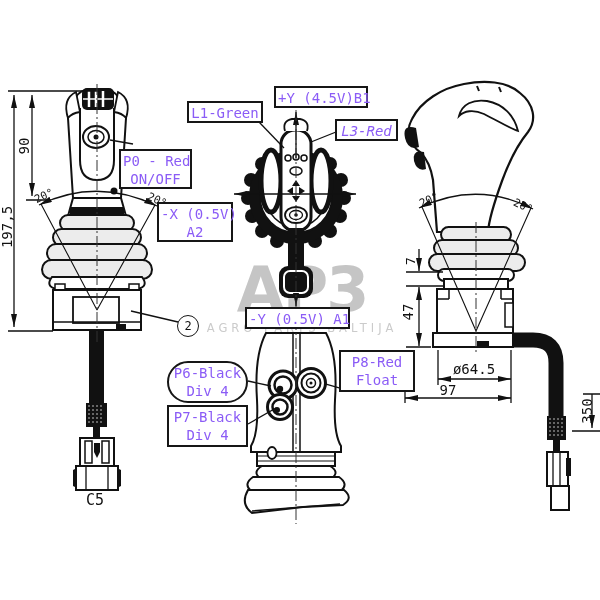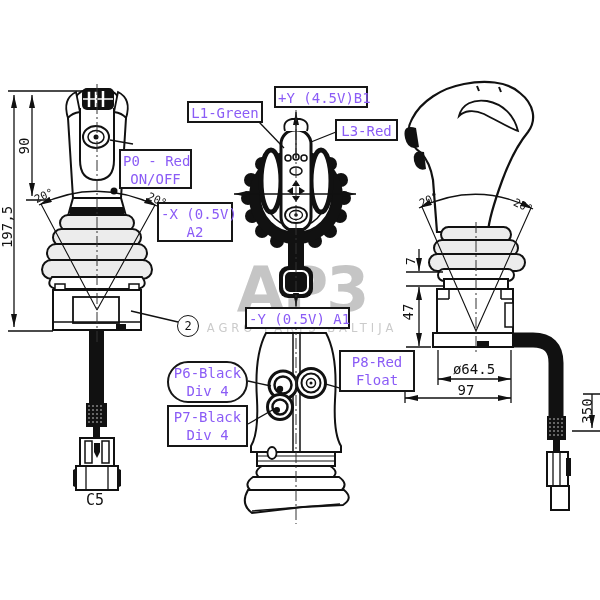--- a/index.html
+++ b/index.html
@@ -264,21 +264,21 @@
 
   <div class="box" style="left:119px;top:121px;width:73px;height:40px;margin-top:28px;">
     <div>P0 - Red</div>
     <div>ON/OFF</div>
   </div>
 
   <div class="box" style="left:187px;top:101px;width:76px;height:22px;">L1-Green</div>
 
   <div class="box" style="left:274px;top:86px;width:94px;height:22px;">+Y (4.5V)B1</div>
 
-  <div class="box" style="left:335px;top:119px;width:63px;height:22px;">L3-Red</div>
+  <div class="box" style="left:335px;top:119px;width:63px;height:22px;font-style:italic;">L3-Red</div>
 
   <div class="box" style="left:157px;top:202px;width:76px;height:40px;">
     <div>-X (0.5V)</div>
     <div>A2</div>
   </div>
 
 
   <div class="box" style="left:245px;top:307px;width:105px;height:22px;">-Y (0.5V) A1</div>
 
   <div class="box" style="left:167px;top:361px;width:81px;height:42px;border-radius:21px;">
@@ -302,18 +302,18 @@
   <div class="txt rot" style="left:24px;top:146px;">90</div>
 
   <div class="txt ang" style="left:44px;top:196px;transform:translate(-50%,-50%) rotate(-25deg);">20°</div>
   <div class="txt ang" style="left:157px;top:200px;transform:translate(-50%,-50%) rotate(25deg);">20°</div>
   <div class="txt ang" style="left:429px;top:200px;transform:translate(-50%,-50%) rotate(-25deg);">20°</div>
   <div class="txt ang" style="left:523px;top:206px;transform:translate(-50%,-50%) rotate(25deg);">20°</div>
 
   <div class="txt rot" style="left:410px;top:261px;font-size:13px;">7</div>
   <div class="txt rot" style="left:408px;top:312px;">47</div>
   <div class="txt ctr" style="left:474px;top:369px;">ø64.5</div>
-  <div class="txt ctr" style="left:466px;top:390px;text-align:right;">97</div>
+  <div class="txt ctr" style="left:448px;top:390px;text-align:right;">97</div>
   <div class="txt rot" style="left:587px;top:411px;">350</div>
 
   <div class="txt ctr" style="left:95px;top:500px;font-size:15px;">C5</div>
 
 </div>
 
 </body></html>

